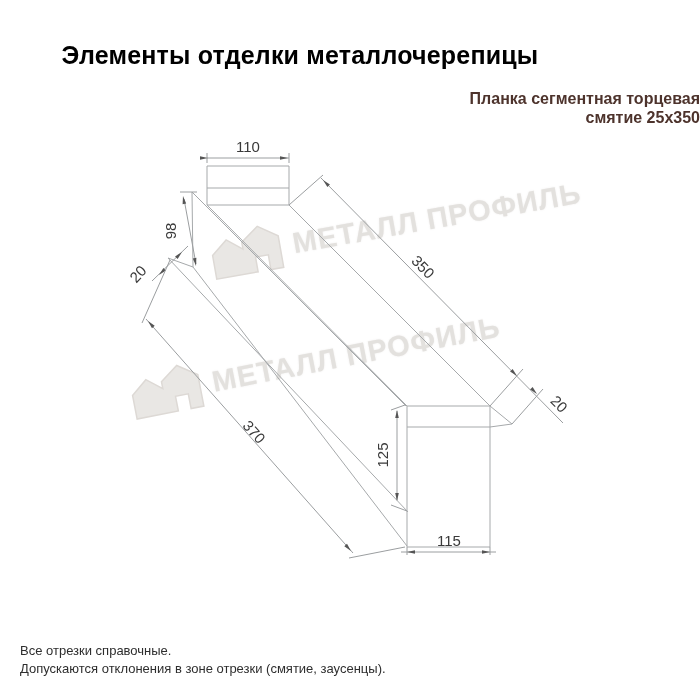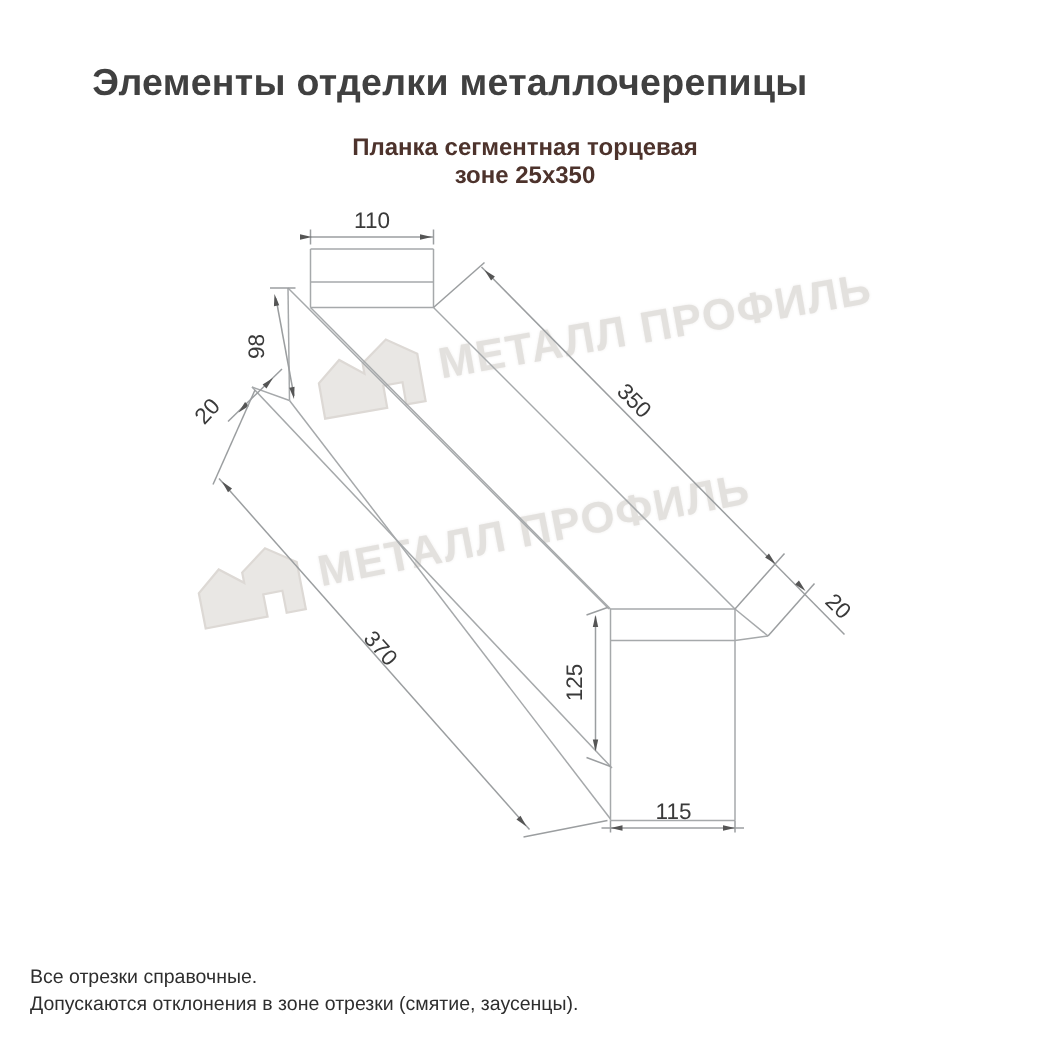--- a/index.html
+++ b/index.html
@@ -4,26 +4,26 @@
 <style>
   html,body{margin:0;padding:0;}
   body{
     width:700px;height:700px;position:relative;overflow:hidden;
     background:#ffffff;
     font-family:"Liberation Sans", sans-serif;
   }
   .page{position:absolute;inset:0;}
   .title{
     position:absolute;top:24px;left:0;width:600px;
-    text-align:center;font-size:25px;font-weight:700;color:#404040;
+    text-align:center;font-size:25px;font-weight:700;color:#000000;
     letter-spacing:.2px;
   }
   .subtitle{
     position:absolute;top:89px;left:0;width:700px;
-    text-align:center;font-size:16px;font-weight:600;color:#4d332c;
+    text-align:right;font-size:16px;font-weight:600;color:#4d332c;
     line-height:19px;
   }
   .footer{
     position:absolute;left:20px;top:642px;
     font-size:13px;color:#2e2e2e;line-height:18px;
   }
   .wm{
     position:absolute;display:flex;align-items:center;gap:10px;
     transform-origin:left center;
     pointer-events:none;
@@ -148,21 +148,21 @@
       <line class="dim" x1="401" y1="552" x2="496" y2="552"></line>
       <path class="arr" transform="translate(407,552) rotate(180)" d="M0 0 L-8 1.8 L-8 -1.8 Z"></path>
       <path class="arr" transform="translate(490,552)" d="M0 0 L-8 1.8 L-8 -1.8 Z"></path>
       <text class="dtx" x="449" y="546" text-anchor="middle">115</text>
     </g>
   </svg>
 
   <h1 class="title">Элементы отделки металлочерепицы</h1>
   <div class="subtitle">
     <div>Планка сегментная торцевая</div>
-    <div>зоне 25х350</div>
+    <div>смятие 25х350</div>
   </div>
 
   <div class="footer">
     <div>Все отрезки справочные.</div>
     <div>Допускаются отклонения в зоне отрезки (смятие, заусенцы).</div>
   </div>
 
 </div>
 
 </body></html>

